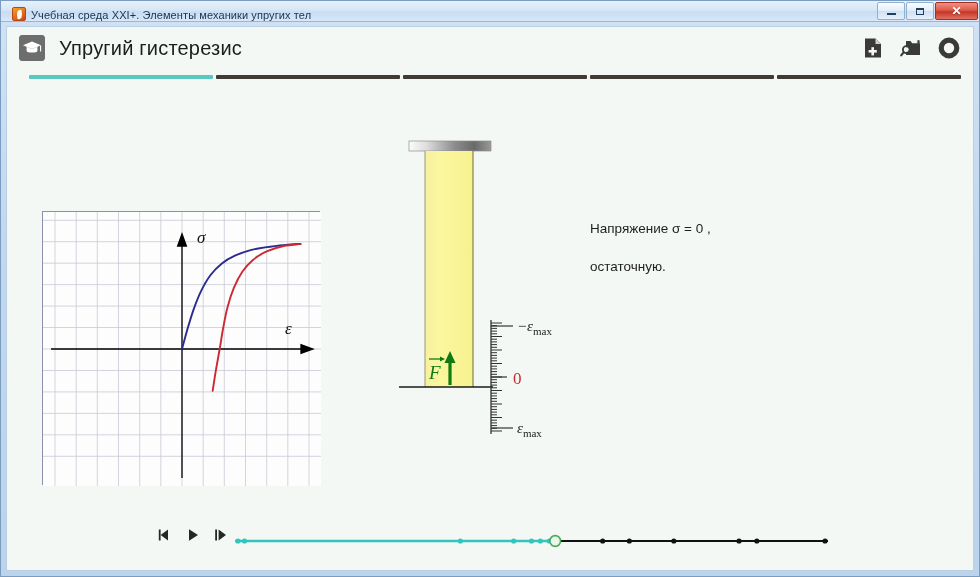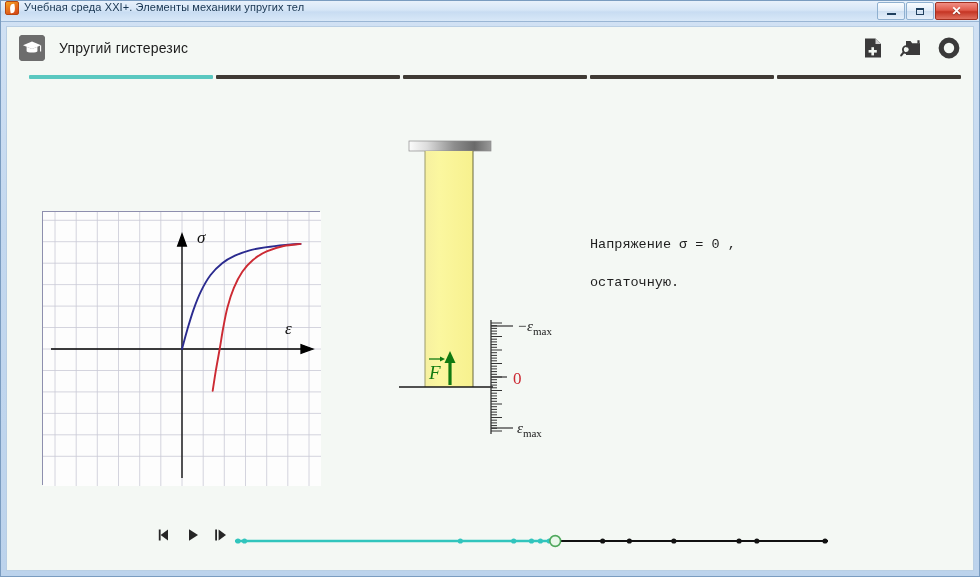--- a/index.html
+++ b/index.html
@@ -24,22 +24,22 @@
     flex-direction: column;
   }
 
   
   .titlebar {
     position: relative;
     height: 21px;
     flex: 0 0 21px;
     background: linear-gradient(180deg,#e8f1fb 0%, #d6e6f7 45%, #c8dcf2 55%, #d8e8f8 100%);
     display: flex;
-    align-items: flex-start;
-    padding-left: 4px;
+    align-items: flex-end;
+    padding-left: 11px;
     border-bottom: 1px solid #9ab6d4;
   }
   .app-icon {
     width: 14px; height: 14px;
     border-radius: 2px;
     background: linear-gradient(150deg,#f5a623 0%, #e8761d 45%, #d2421a 100%);
     border: 1px solid #b8470f;
     position: relative;
     flex: 0 0 14px;
     margin-right: 5px;
@@ -111,21 +111,21 @@
   }
   .cap-icon {
     width: 26px; height: 26px;
     background: #6d6d6d;
     border-radius: 4px;
     position: relative;
     flex: 0 0 26px;
     margin-right: 14px;
   }
   .page-title {
-    font-size: 14px;
+    font-size: 20px;
     color: #1d1d1d;
     font-weight: normal;
     letter-spacing: 0.2px;
   }
   .header-tools {
     margin-left: auto;
     display: flex;
     align-items: center;
     gap: 14px;
   }
@@ -171,26 +171,25 @@
   .apparatus {
     position: absolute;
     left: 388px; top: 52px;
     width: 180px; height: 300px;
   }
   .apparatus-svg { display: block; width: 180px; height: 300px; }
 
   
   .textblock {
     position: absolute;
-    left: 583px; top: 148px;
+    left: 583px; top: 132px;
     width: 370px;
     font-size: 13.5px;
     color: #1f1f1f;
     line-height: 1.78;
-    font-family: Liberation Mono, monospace;
   }
   .textblock p { margin: 0; }
   .textblock .para-gap { height: 14px; }
 
   
   .bottombar {
     position: absolute;
     left: 0; right: 0; bottom: 0;
     height: 60px;
   }

